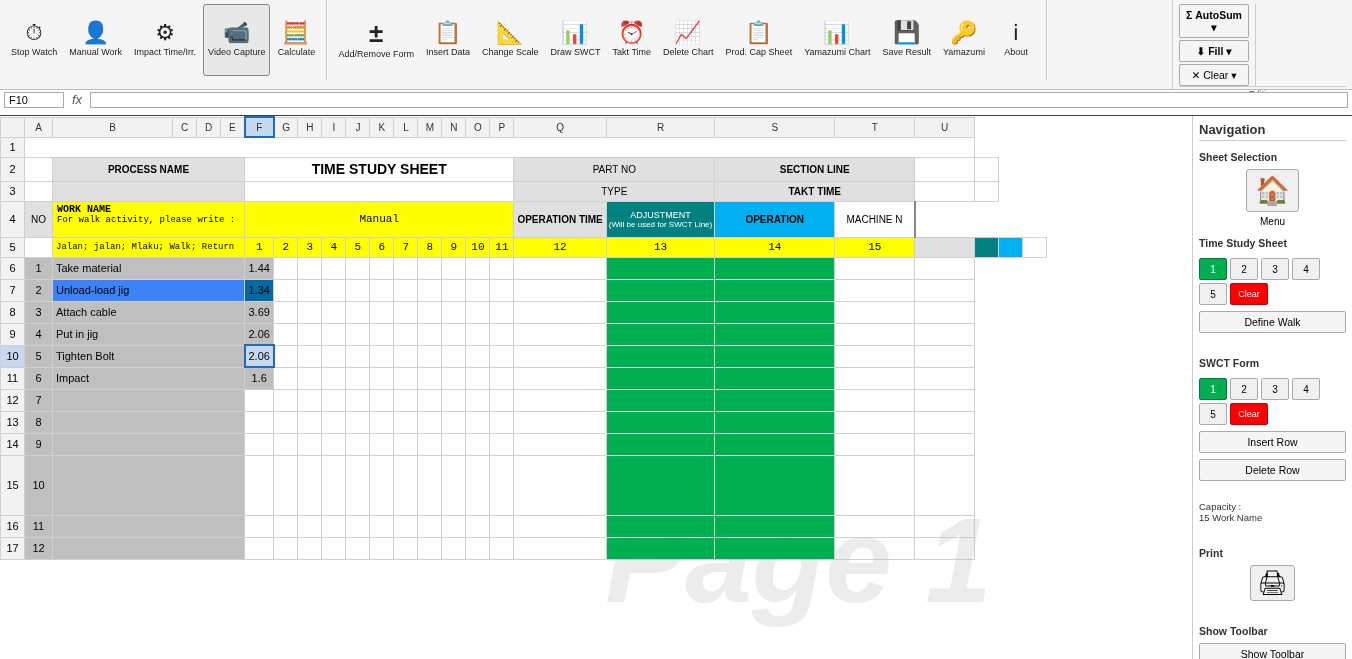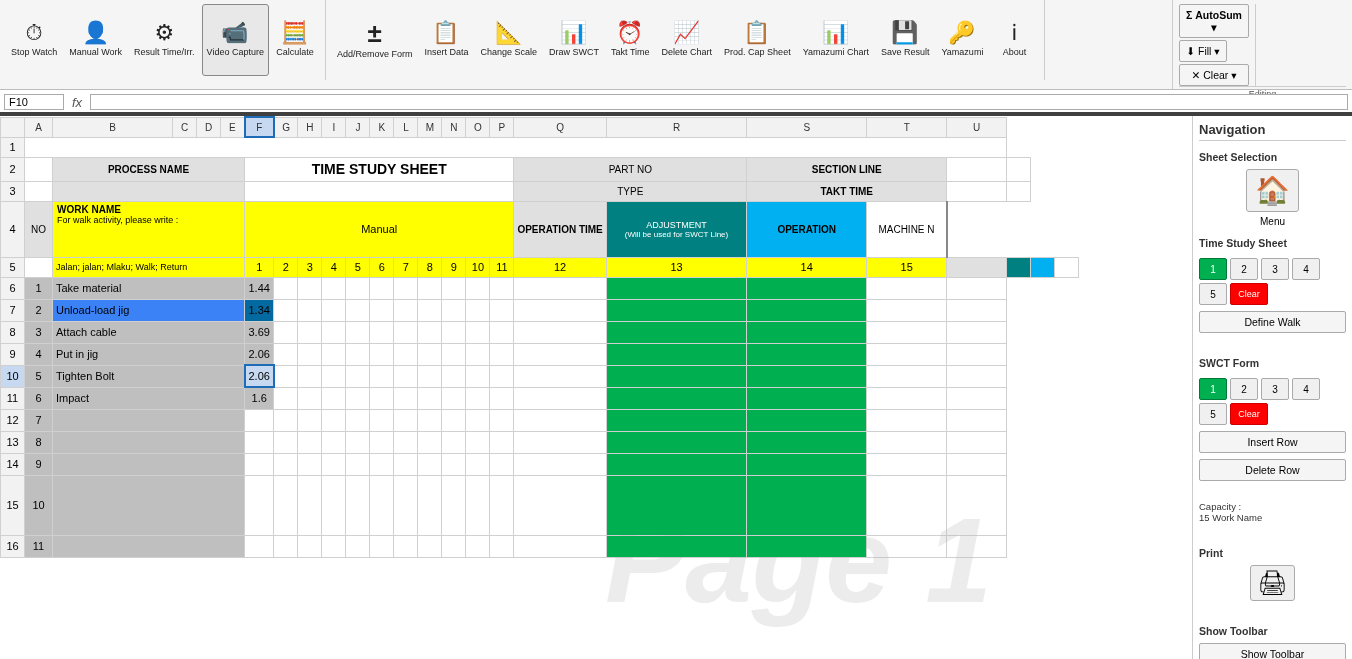--- a/index.html
+++ b/index.html
@@ -31,23 +31,23 @@
     .tool-icon {
       font-size: 22px;
       margin-bottom: 3px;
       line-height: 1;
     }
     .tool-label { font-size: 9px; line-height: 1.2; }
 
     
     #formula-bar {
       display: flex;
-      align-items: flex-end;
+      align-items: flex-start;
       background: white;
-      border-bottom: 4px solid #404040;
+      border-bottom: 1px solid #404040;
       padding: 2px 4px;
       height: 26px;
       gap: 4px;
     }
     #cell-ref {
       width: 60px;
       border: 1px solid #aaa;
       padding: 1px 4px;
       font-size: 11px;
     }
@@ -99,21 +99,21 @@
       background: #f2f2f2;
       text-align: center;
       font-weight: normal;
       min-width: 24px;
       width: 24px;
       position: sticky;
       left: 0;
       z-index: 1;
     }
     .cell-selected { background: #c6d9f1 !important; border: 2px solid #1e6bb8 !important; }
-    .cell-yellow { background: #ffff00; }
+    .cell-yellow { background: #ffff00; font-family: Liberation Mono, monospace; }
     .cell-gray { background: #bfbfbf; }
     .cell-green { background: #00b050; }
     .cell-cyan { background: #00b0f0; }
     .cell-teal { background: #008080; color: white; }
     .cell-header { background: #e0e0e0; text-align: center; font-size: 10px; }
     .cell-bold { font-weight: bold; }
     .cell-center { text-align: center; }
 
     
     #nav-panel {
@@ -184,21 +184,21 @@
       <div class="tool-btn">
         <div class="tool-icon">⏱</div>
         <div class="tool-label">Stop Watch</div>
       </div>
       <div class="tool-btn">
         <div class="tool-icon">👤</div>
         <div class="tool-label">Manual Work</div>
       </div>
       <div class="tool-btn">
         <div class="tool-icon">⚙</div>
-        <div class="tool-label">Result
+        <div class="tool-label">Impact
 Time/Irr.</div>
       </div>
       <div class="tool-btn" style="border:1px solid #888;background:#e8e8e8;">
         <div class="tool-icon">📹</div>
         <div class="tool-label">Video Capture</div>
       </div>
       <div class="tool-btn">
         <div class="tool-icon">🧮</div>
         <div class="tool-label">Calculate</div>
       </div>
@@ -255,21 +255,21 @@
     </div>
   </div>
 
   <div class="top-bar-right" style="display:flex;flex-direction:column;padding:4px 6px;min-width:180px;background:#f5f5f5;border-left:1px solid #ccc;">
     <div style="display:flex;flex:1;align-items:flex-end;">
       <div style="display:flex;flex-direction:column;gap:2px;padding-right:6px;border-right:1px solid #ccc;">
         <div style="display:flex;gap:2px;">
           <div class="nav-btn" style="width:70px;font-weight:bold;">Σ AutoSum ▾</div>
         </div>
         <div style="display:flex;gap:2px;">
-          <div class="nav-btn" style="width:48px;">⬇ Fill ▾</div>
+          <div class="nav-btn" style="width:70px;font-weight:bold;">⬇ Fill ▾</div>
         </div>
         <div style="display:flex;gap:2px;">
           <div class="nav-btn" style="width:70px;">✕ Clear ▾</div>
         </div>
       </div>
     </div>
     <div style="font-size:9px;text-align:center;color:#555;border-top:1px solid #ccc;padding-top:2px;">Editing</div>
   </div>
 </div>
 
@@ -343,21 +343,21 @@
 
         <tr style="height:36px;">
           <td class="row-header">4</td>
           <td class="cell-header cell-center" style="background:#e0e0e0;text-align:center;">NO</td>
           <td colspan="4" class="cell-yellow" style="background:#ffff00;font-size:10px;vertical-align:top;padding:2px 4px;">
             <div style="font-weight:bold;">WORK NAME</div>
             <div style="font-size:9px;">For walk activity, please write :</div>
           </td>
           <td colspan="11" class="cell-yellow cell-center" style="background:#ffff00;text-align:center;">Manual</td>
           <td class="cell-header cell-center cell-bold" style="background:#e0e0e0;text-align:center;font-weight:bold;">OPERATION TIME</td>
-          <td class="cell-teal cell-center" style="background:#008080;color:white;text-align:center;font-size:9px;vertical-align:middle;padding:18px;">
+          <td class="cell-teal cell-center" style="background:#008080;color:white;text-align:center;font-size:9px;vertical-align:middle;padding:2px;">
             <div>ADJUSTMENT</div>
             <div style="font-size:8px;">(Will be used for SWCT Line)</div>
           </td>
           <td class="cell-cyan cell-center cell-bold" style="background:#00b0f0;text-align:center;font-weight:bold;font-size:10px;">OPERATION</td>
           <td class="cell-center" style="text-align:center;font-size:10px;border-right:2px solid #888;">MACHINE N</td>
         </tr>
 
         <tr style="height:20px;">
           <td class="row-header">5</td>
           <td></td>
@@ -613,20 +613,41 @@
             <td></td>
             <td></td>
             <td></td>
             <td></td>
             <td></td>
           <td class="cell-green" style="background:#00b050;"></td>
           <td class="cell-green" style="background:#00b050;"></td>
           <td></td>
             <td></td>
         </tr>
+        <tr style="height:22px;">
+          <td class="row-header">17</td>
+          <td class="cell-gray cell-center" style="background:#bfbfbf;">12</td>
+          <td colspan="4" class="cell-gray" style="background:#bfbfbf;"></td>
+          <td></td>
+            <td></td>
+            <td></td>
+            <td></td>
+            <td></td>
+            <td></td>
+            <td></td>
+            <td></td>
+            <td></td>
+            <td></td>
+            <td></td>
+            <td></td>
+          <td class="cell-green" style="background:#00b050;"></td>
+          <td class="cell-green" style="background:#00b050;"></td>
+          <td></td>
+            <td></td>
+        </tr>
       </tbody>
     </table>
   </div>
 
   <div id="nav-panel">
     <div class="nav-title">Navigation</div>
 
     <div class="nav-section-title">Sheet Selection</div>
     <div style="display:flex;flex-direction:column;align-items:center;gap:4px;">
       <div style="font-size:28px;border:1px solid #aaa;padding:4px 8px;background:#f0f0f0;cursor:pointer;border-radius:3px;">🏠</div>

